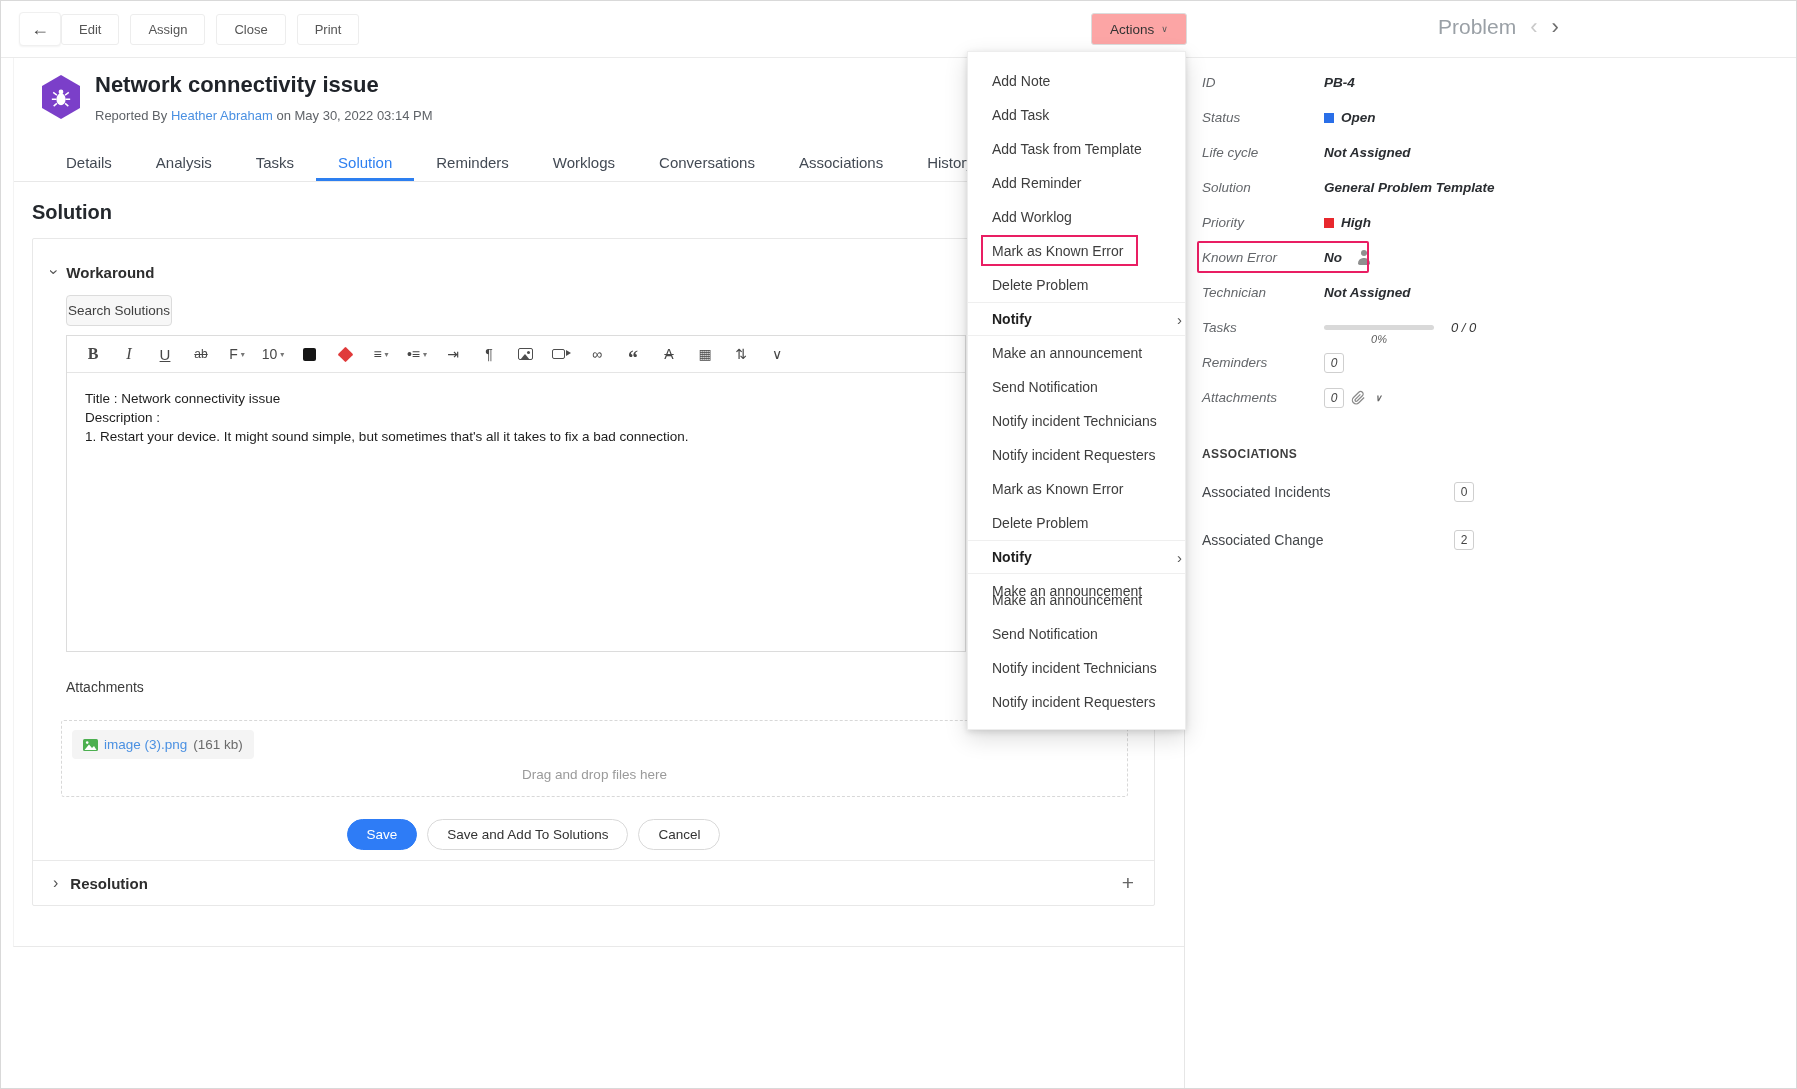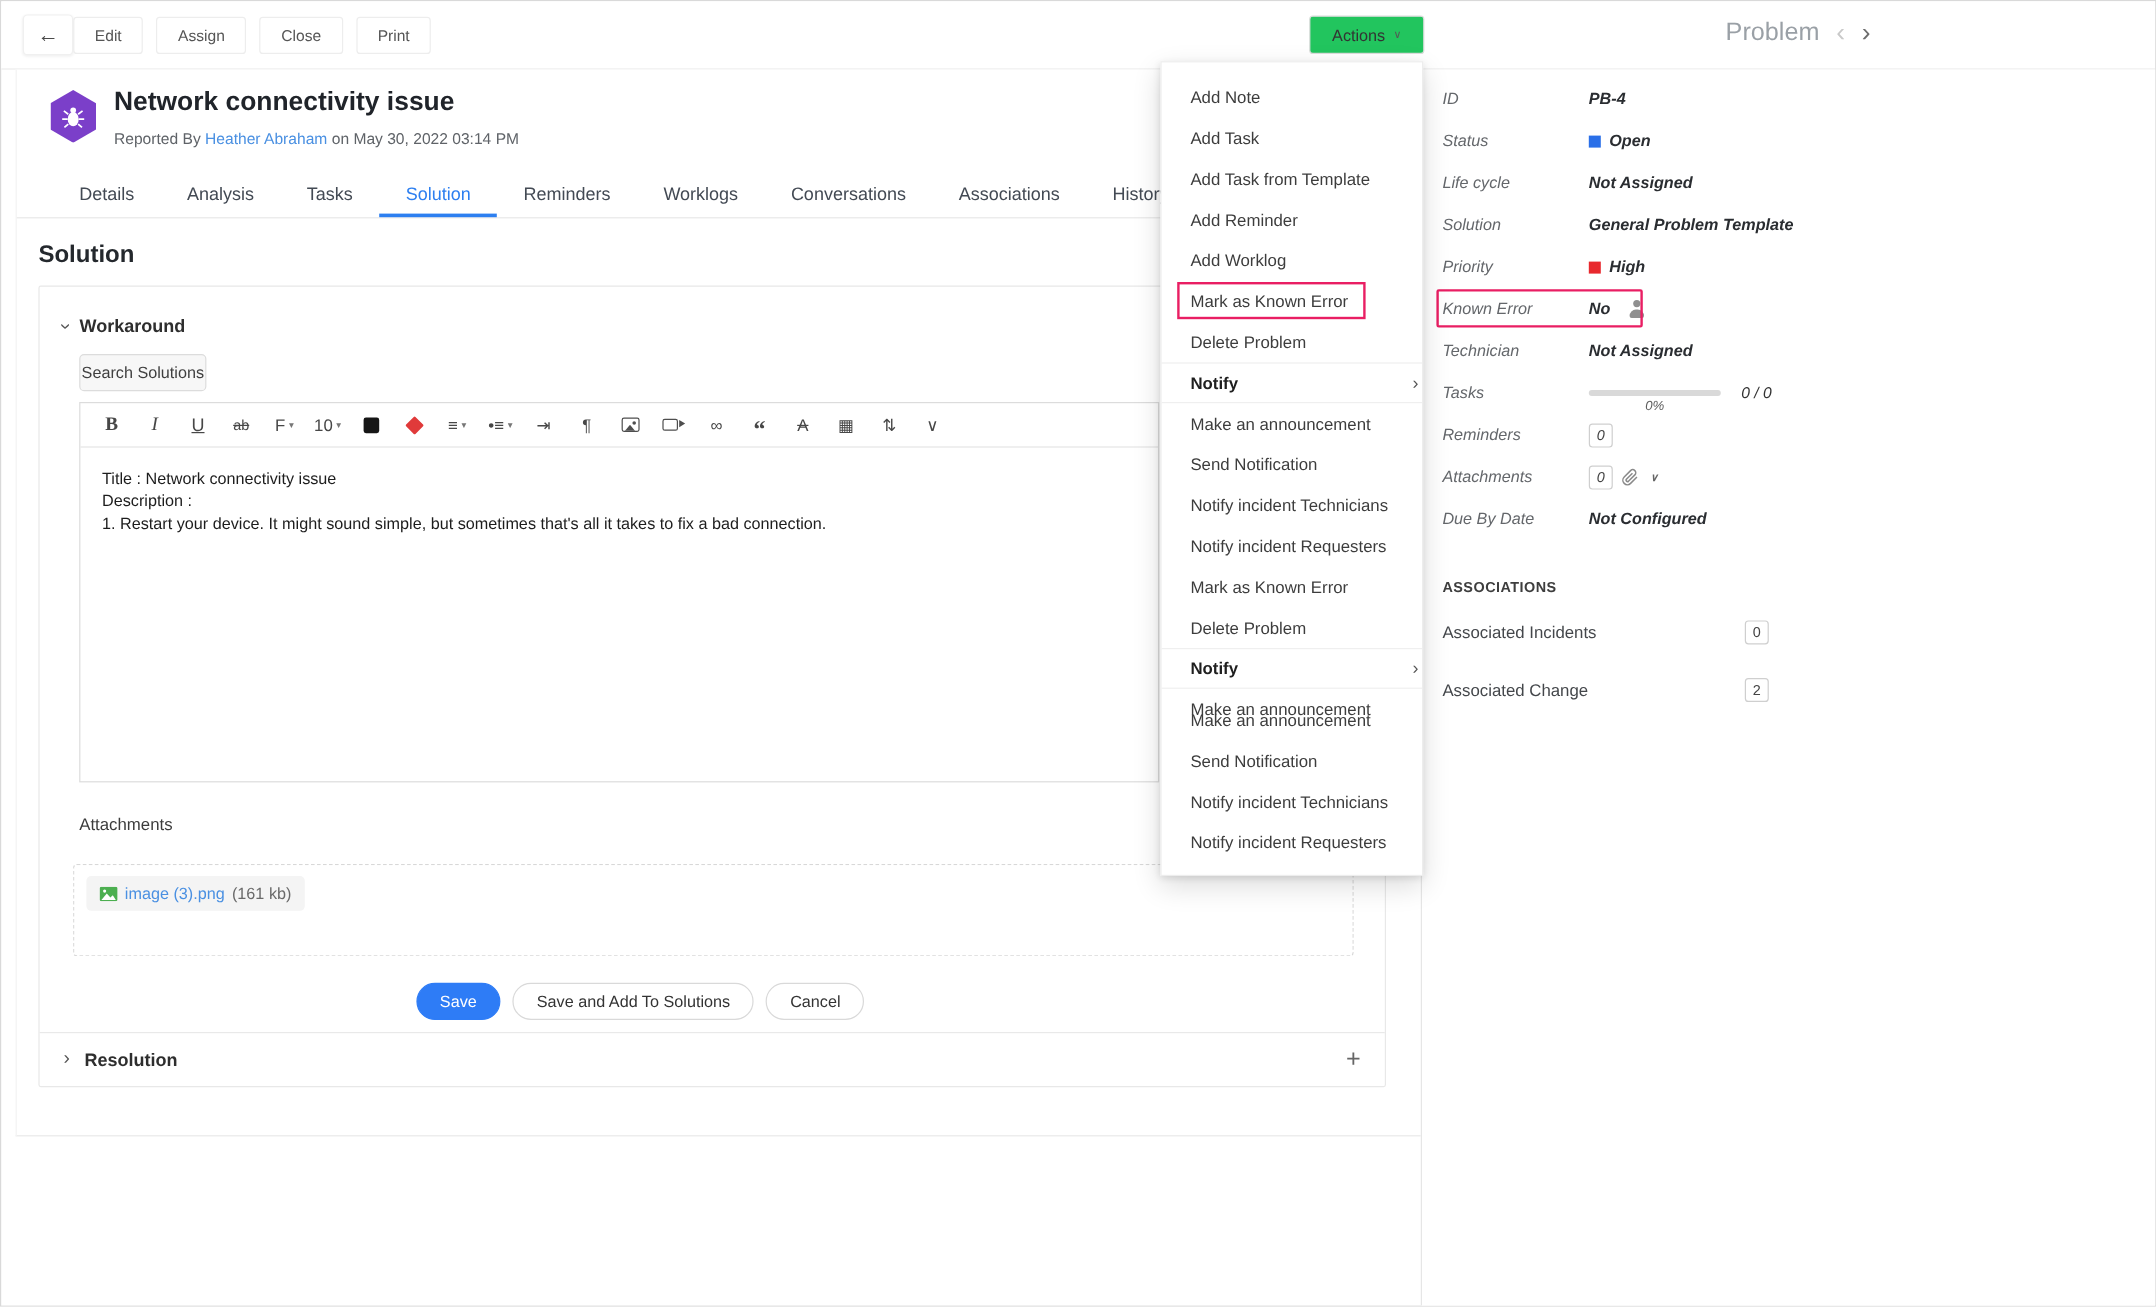--- a/index.html
+++ b/index.html
@@ -4,21 +4,21 @@
 <style>
   * { box-sizing: border-box; margin: 0; padding: 0; }
   body { margin: 0; background: #fff; font-family: "Liberation Sans", sans-serif; }
   .app { position: relative; width: 1797px; height: 1089px; background: #fff; border: 1px solid #d9d9d9; overflow: hidden; }
 
   
   .topbar { position: absolute; top: 0; left: 0; right: 0; height: 57px; background: #fff; border-bottom: 1px solid #ebebeb; display: flex; align-items: center; }
   .back-btn { width: 42px; height: 34px; margin-left: 18px; border: 1px solid #f0f0f0; border-radius: 4px; background: #fff; box-shadow: 0 1px 2px rgba(0,0,0,.05); display: flex; align-items: center; justify-content: center; font-size: 18px; color: #4a4a4a; cursor: pointer; }
   .tb-group { display: flex; gap: 11px; }
   .tb-btn { border: 1px solid #ededed; background: #fff; border-radius: 3px; padding: 7px 17px; font-size: 13px; color: #555; cursor: pointer; font-family: inherit; }
-  .actions-btn { position: absolute; left: 1090px; top: 12px; width: 96px; height: 32px; border: 1px solid #dcdcdc; background: #22c55e; border-radius: 3px; font-size: 13.5px; color: #333; display: flex; align-items: center; justify-content: center; gap: 7px; cursor: pointer; }
+  .actions-btn { position: absolute; left: 1090px; top: 12px; width: 96px; height: 32px; border: 1px solid #dcdcdc; background: #fca5a5; border-radius: 3px; font-size: 13.5px; color: #333; display: flex; align-items: center; justify-content: center; gap: 7px; cursor: pointer; }
   .actions-btn .chev { font-size: 9px; color: #555; }
   .context { position: absolute; left: 1437px; top: 13px; display: flex; align-items: center; gap: 14px; }
   .context-title { font-size: 21px; color: #9aa0a6; }
   .nav-prev { font-size: 22px; color: #c9c9c9; cursor: pointer; }
   .nav-next { font-size: 22px; color: #6d6d6d; cursor: pointer; }
 
   
   .main { position: absolute; left: 12px; top: 57px; width: 1171px; height: 889px; background: #fff; border-bottom: 1px solid #e9e9e9; border-left: 1px solid #f3f3f3; }
   .bug-hex { position: absolute; left: 28px; top: 17px; width: 38px; height: 44px; background: #7b3fc9; clip-path: polygon(50% 0, 100% 25%, 100% 75%, 50% 100%, 0 75%, 0 25%); display: flex; align-items: center; justify-content: center; }
   .ticket-title { position: absolute; left: 81px; top: 14px; font-size: 22px; font-weight: bold; color: #20242a; }
@@ -223,20 +223,21 @@
       <div class="dropzone">
         <div class="file-chip">
           <svg width="15" height="12" viewBox="0 0 15 12">
             <rect width="15" height="12" rx="1.5" fill="#4CAF50"></rect>
             <circle cx="4.2" cy="3.6" r="1.3" fill="#fff"></circle>
             <path d="M1.5 11 L6 5.5 L9 9 L11 7 L13.5 11 Z" fill="#fff"></path>
           </svg>
           <span class="file-name">image (3).png</span>
           <span class="file-size">(161 kb)</span>
         </div>
+        <div class="drop-text">Drag and drop files here</div>
       </div>
 
       <div class="btn-row">
         <button class="btn btn-primary">Save</button>
         <button class="btn btn-plain">Save and Add To Solutions</button>
         <button class="btn btn-plain">Cancel</button>
       </div>
 
       <div class="res-row">
         <span class="res-chev">›</span>
@@ -346,24 +347,20 @@
       <span class="dlabel">Attachments</span>
       <span class="dval">
         <span class="badge">0</span>
         <svg width="15" height="15" viewBox="0 0 24 24">
           <path d="M21 12l-8.5 8.5a6 6 0 0 1-8.5-8.5L12.5 3.5a4 4 0 0 1 5.7 5.7L9.7 17.7a2 2 0 0 1-2.8-2.8L15 7" fill="none" stroke="#8a8a8a" stroke-width="2"></path>
         </svg>
         <span class="att-chev">∨</span>
       </span>
     </div>
 
-    <div class="drow">
-      <span class="dlabel">Due By Date</span>
-      <span class="dval">Not Configured</span>
-    </div>
 
     <div class="assoc-h">ASSOCIATIONS</div>
 
     <div class="arow">
       <span class="alabel">Associated Incidents</span>
       <span class="badge">0</span>
     </div>
 
     <div class="arow">
       <span class="alabel">Associated Change</span>

